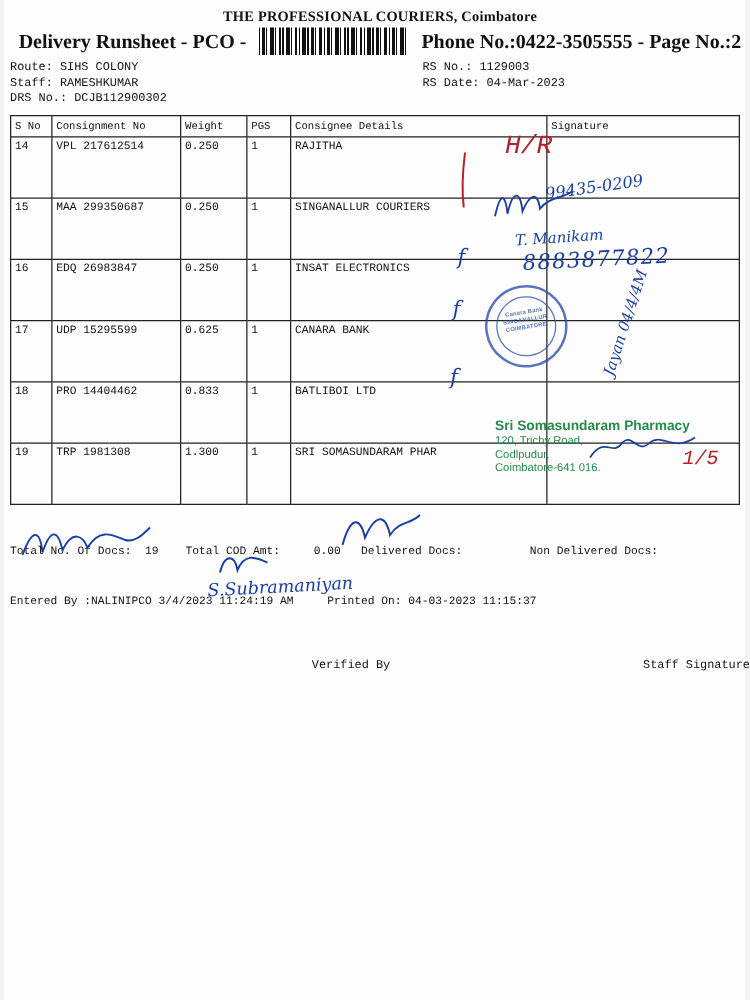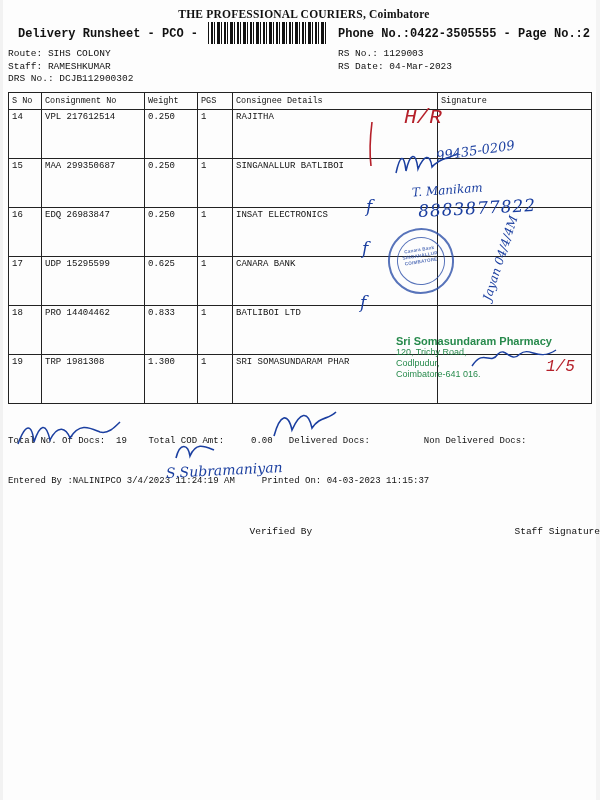--- a/index.html
+++ b/index.html
@@ -34,23 +34,23 @@
   .title {
     text-align: center;
     font-weight: bold;
     font-size: 11.5px;
     letter-spacing: .2px;
     font-family: "Liberation Serif", serif;
   }
   .subtitle {
     text-align: center;
     font-weight: bold;
-    font-size: 12px;
+    font-size: 16px;
     margin-top: 2px;
-    font-family: Liberation Mono, monospace;
+    font-family: Liberation Serif, serif;
   }
   .subtitle-row {
     display: flex;
     align-items: center;
     justify-content: center;
     gap: 10px;
     margin-top: 2px;
   }
   .barcode {
     display: inline-block;
@@ -224,21 +224,21 @@
           <td>0.250</td>
           <td>1</td>
           <td>RAJITHA</td>
           <td></td>
         </tr>
         <tr>
           <td>15</td>
           <td>MAA 299350687</td>
           <td>0.250</td>
           <td>1</td>
-          <td>SINGANALLUR BATLIBOI</td>
+          <td>SINGANALLUR COURIERS</td>
           <td></td>
         </tr>
         <tr>
           <td>16</td>
           <td>EDQ 26983847</td>
           <td>0.250</td>
           <td>1</td>
           <td>INSAT ELECTRONICS</td>
           <td></td>
         </tr>

